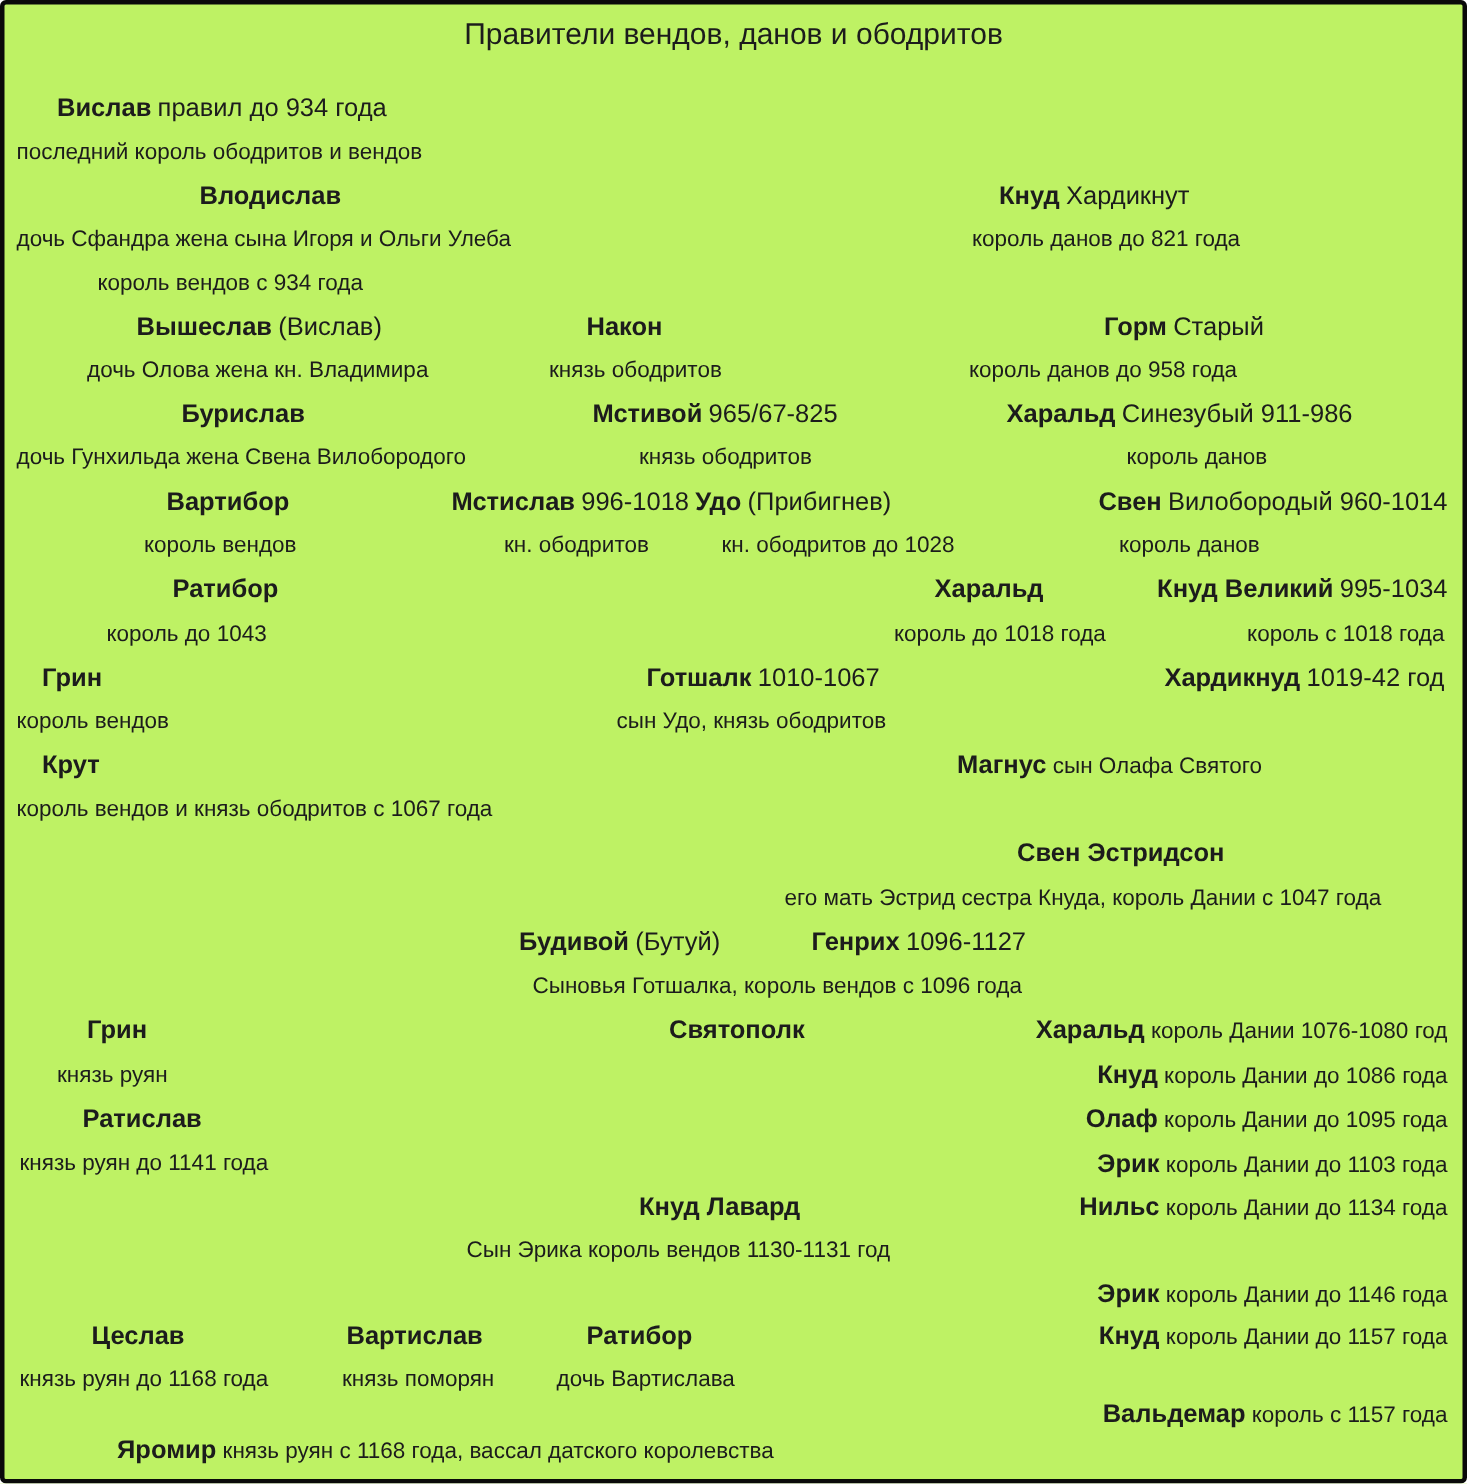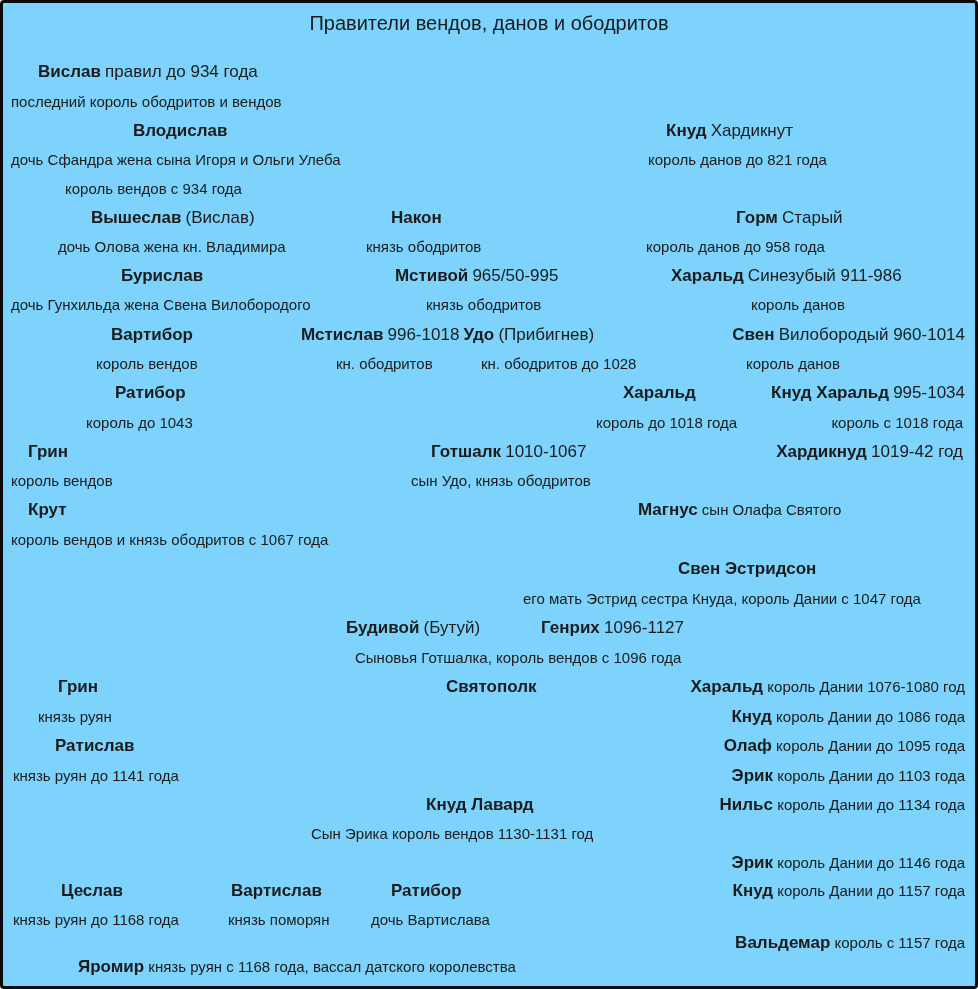--- a/index.html
+++ b/index.html
@@ -1,21 +1,21 @@
 <!DOCTYPE html>
 <html><head>
 <meta charset="utf-8">
 <style>
   * { box-sizing: border-box; }
   html, body { margin: 0; padding: 0; background: #ffffff; }
   .page {
     position: relative;
     width: 978px;
     height: 989px;
-    background: #7dd3fc;
+    background: #bef264;
     border: 3px solid #0a0a0a;
     border-radius: 4px;
     font-family: "Liberation Sans", sans-serif;
     color: #1c1c1c;
     overflow: hidden;
   }
   .title {
     position: absolute;
     top: 8px; left: 0; right: 0;
     text-align: center;
@@ -49,38 +49,38 @@
   <div class="line" style="top:175px;left:62px">король вендов с 934 года</div>
 
   <div class="line" style="top:204px;left:88px"><span class="nm">Вышеслав</span> <span class="dt">(Вислав)</span></div>
   <div class="line" style="top:204px;left:388px"><span class="nm">Након</span></div>
   <div class="line" style="top:204px;left:733px"><span class="nm">Горм</span> <span class="dt">Старый</span></div>
   <div class="line" style="top:233px;left:55px">дочь Олова жена кн. Владимира</div>
   <div class="line" style="top:233px;left:363px">князь ободритов</div>
   <div class="line" style="top:233px;left:643px">король данов до 958 года</div>
 
   <div class="line" style="top:262px;left:118px"><span class="nm">Бурислав</span></div>
-  <div class="line" style="top:262px;left:392px"><span class="nm">Мстивой</span> <span class="dt">965/50-995</span></div>
+  <div class="line" style="top:262px;left:392px"><span class="nm">Мстивой</span> <span class="dt">965/67-825</span></div>
   <div class="line" style="top:262px;left:668px"><span class="nm">Харальд</span> <span class="dt">Синезубый 911-986</span></div>
   <div class="line" style="top:291px;left:8px">дочь Гунхильда жена Свена Вилобородого</div>
   <div class="line" style="top:291px;left:423px">князь ободритов</div>
   <div class="line" style="top:291px;left:748px">король данов</div>
 
   <div class="line" style="top:321px;left:108px"><span class="nm">Вартибор</span></div>
   <div class="line" style="top:321px;left:298px"><span class="nm">Мстислав</span> <span class="dt">996-1018</span> <span class="nm">Удо</span> <span class="dt">(Прибигнев)</span></div>
   <div class="line" style="top:321px;right:10px"><span class="nm">Свен</span> <span class="dt">Вилобородый 960-1014</span></div>
   <div class="line" style="top:350px;left:93px">король вендов</div>
   <div class="line" style="top:350px;left:333px">кн. ободритов</div>
   <div class="line" style="top:350px;left:478px">кн. ободритов до 1028</div>
   <div class="line" style="top:350px;left:743px">король данов</div>
 
   <div class="line" style="top:379px;left:112px"><span class="nm">Ратибор</span></div>
   <div class="line" style="top:379px;left:620px"><span class="nm">Харальд</span></div>
-  <div class="line" style="top:379px;right:10px"><span class="nm">Кнуд Харальд</span> <span class="dt">995-1034</span></div>
-  <div class="line" style="top:409px;left:83px">король до 1043</div>
+  <div class="line" style="top:379px;right:10px"><span class="nm">Кнуд Великий</span> <span class="dt">995-1034</span></div>
+  <div class="line" style="top:409px;left:68px">король до 1043</div>
   <div class="line" style="top:409px;left:593px">король до 1018 года</div>
   <div class="line" style="top:409px;right:12px">король с 1018 года</div>
 
   <div class="line" style="top:438px;left:25px"><span class="nm">Грин</span></div>
   <div class="line" style="top:438px;left:428px"><span class="nm">Готшалк</span> <span class="dt">1010-1067</span></div>
   <div class="line" style="top:438px;right:12px"><span class="nm">Хардикнуд</span> <span class="dt">1019-42 год</span></div>
   <div class="line" style="top:467px;left:8px">король вендов</div>
   <div class="line" style="top:467px;left:408px">сын Удо, князь ободритов</div>
 
   <div class="line" style="top:496px;left:25px"><span class="nm">Крут</span></div>

